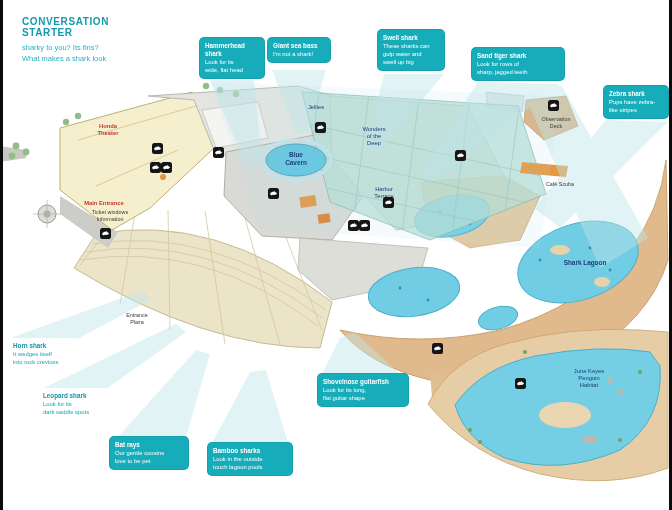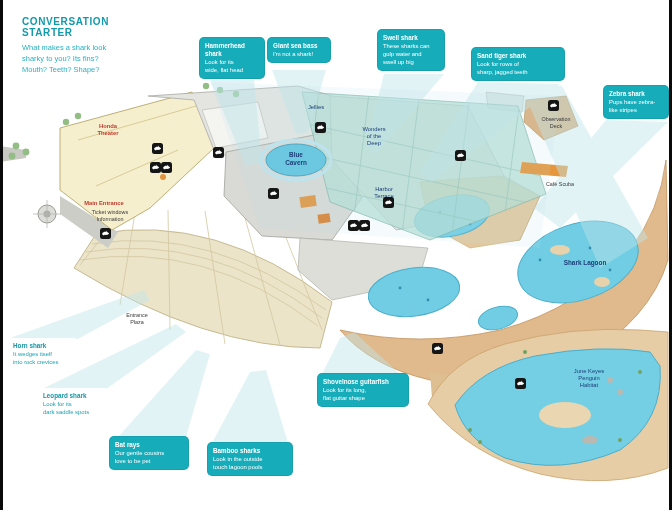--- a/index.html
+++ b/index.html
@@ -251,23 +251,22 @@
       </svg>
     </div>
   <div class="marker" style="left:432px;top:343px">
       <svg width="9" height="9" viewBox="0 0 10 10">
         <path d="M1.2,5.2 C2.6,3 4.6,2.6 6,3.4 L5.6,1.6 L7.6,3.8 C8.6,4.2 9,4.8 9,5.2 C7.6,6.4 5.6,6.8 4.2,6.4 C3,7.4 2,7.2 1.2,5.2 Z" fill="#fff"></path>
       </svg>
     </div>
 
   <div id="conv">
     <div class="conv-head">CONVERSATION STARTER</div>
+    <div class="conv-line">sharky to you? Its fins?</div>
     <div class="conv-line">What makes a shark look</div>
-    <div class="conv-line">sharky to you? Its fins?</div>
-    <div class="conv-line">Mouth? Teeth? Shape?</div>
   </div>
 
   <div class="callout solid" style="left:200px;top:38px;width:64px">
     <div class="co-title">Hammerhead shark</div>
     <div class="co-line">Look for its</div>
     <div class="co-line">wide, flat head</div>
   </div>
 
   <div class="callout solid" style="left:268px;top:38px;width:62px">
     <div class="co-title">Giant sea bass</div>

